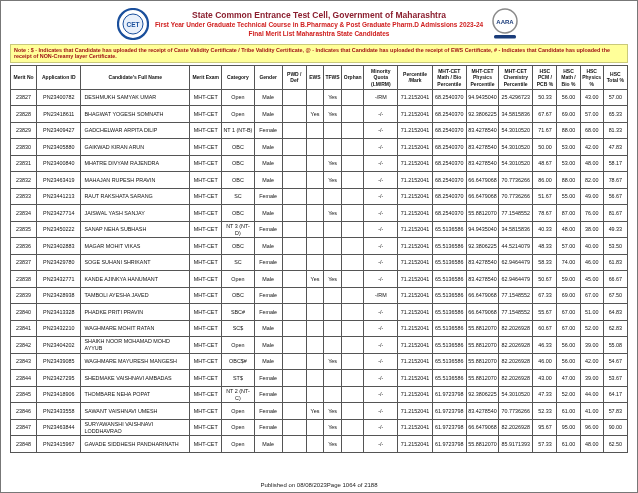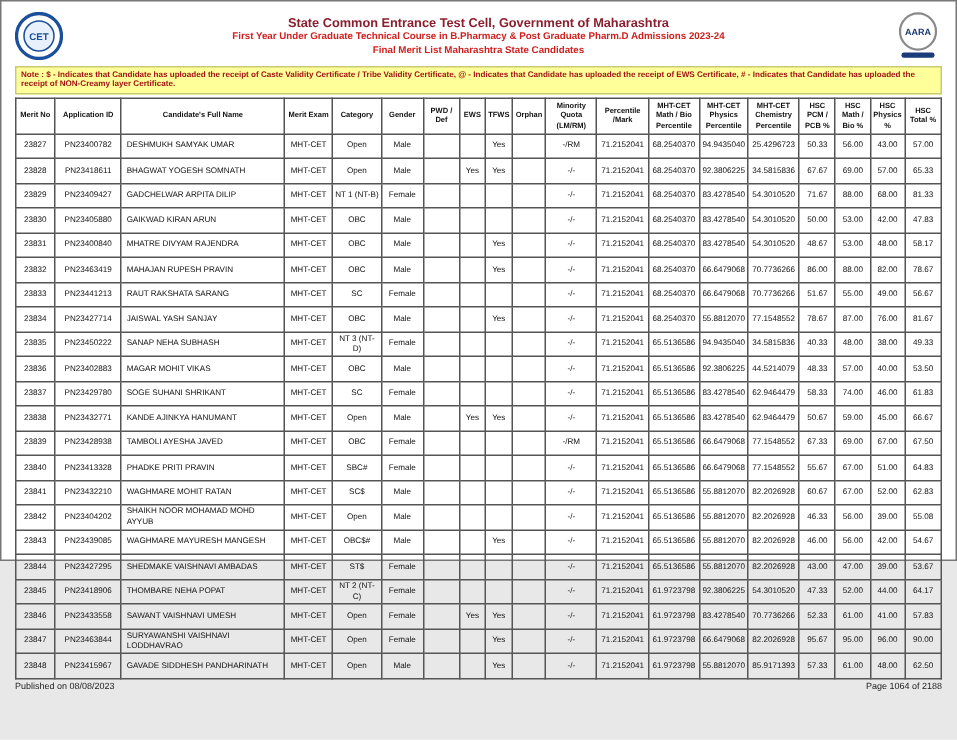--- a/index.html
+++ b/index.html
@@ -3,25 +3,25 @@
 <meta charset="utf-8">
 <style>
   * { margin: 0; padding: 0; box-sizing: border-box; }
   html, body { background: #e8e8e8; }
   body {
     width: 638px; height: 493px;
     font-family: "Liberation Sans", sans-serif;
     -webkit-font-smoothing: antialiased;
   }
   .page {
-    width: 638px; height: 374px;
+    width: 638px; height: 493px;
     background: #ffffff;
     border: 1px solid #777;
     padding: 5px 9px 4px 9px;
-    display: flex; flex-direction: column;
+    display: flex; flex-direction: column; align-items: center;
   }
   .header { display: flex; align-items: center; gap: 6px; margin: 1px 0 3px 0; }
   .logo { flex: 0 0 auto; width: 32px; height: 34px; display: flex; align-items: center; justify-content: center; }
   .titles { flex: 1 1 auto; text-align: center; line-height: 1.25; }
   .title1 { font-size: 8.5px; font-weight: bold; color: #8b1f2f; }
   .title2 { font-size: 6.5px; font-weight: bold; color: #d02020; margin-top: 1px; }
   .title3 { font-size: 6.5px; font-weight: bold; color: #d02020; margin-top: 1px; }
   .note-bar {
     background: #ffff99;
     border: 1px solid #c9c97a;

